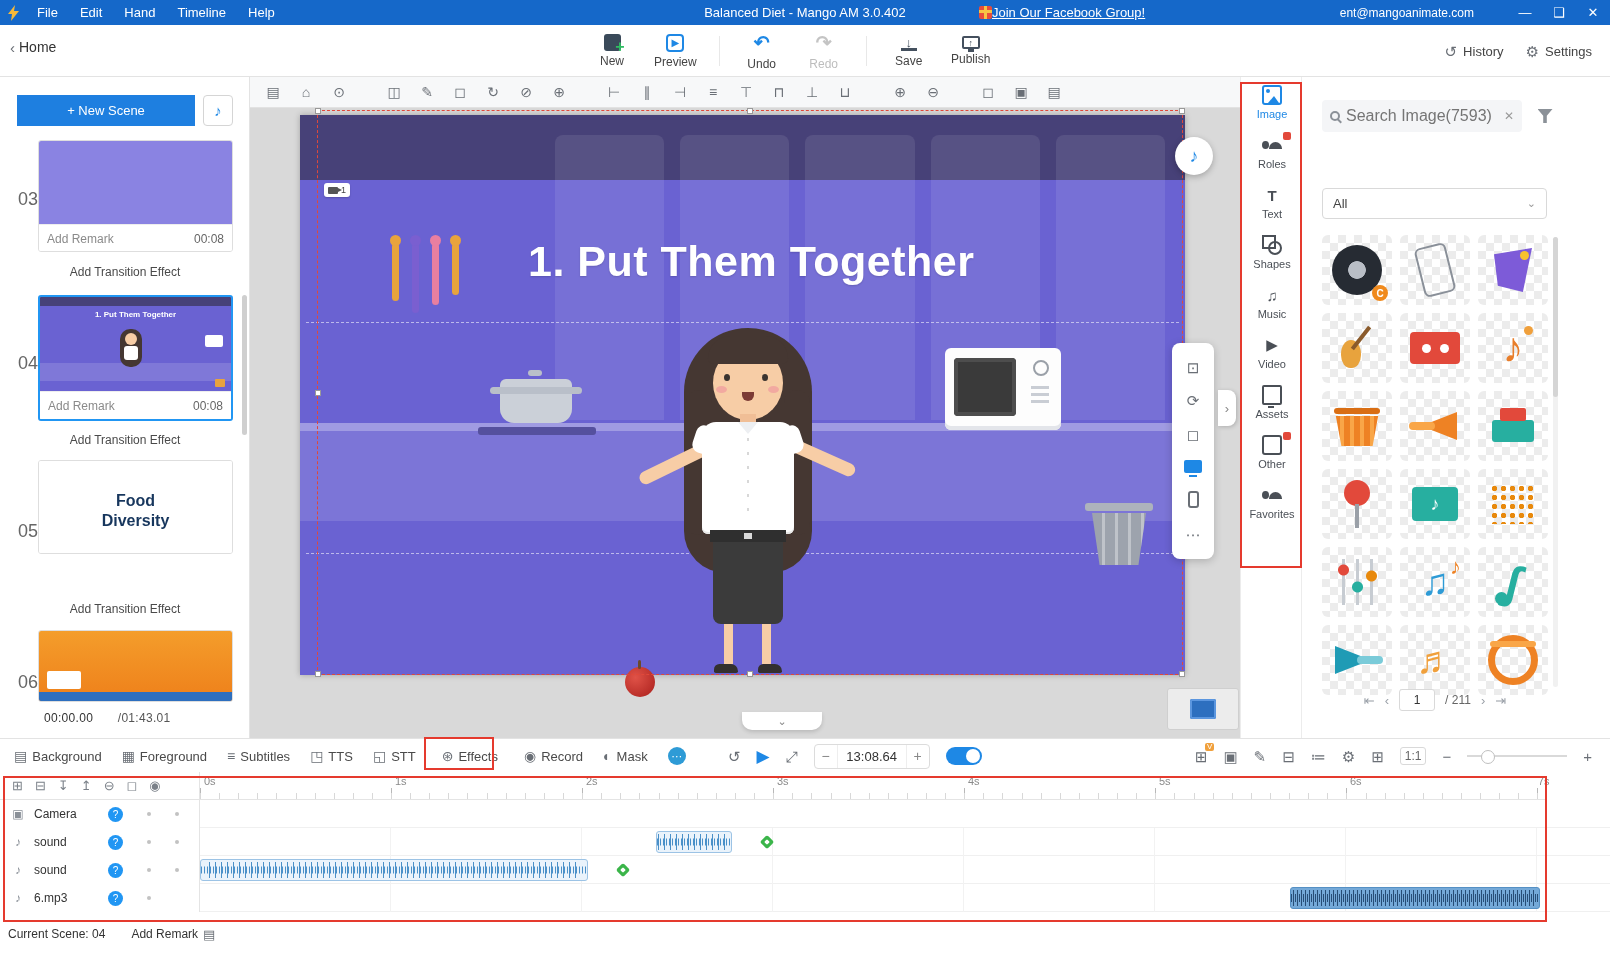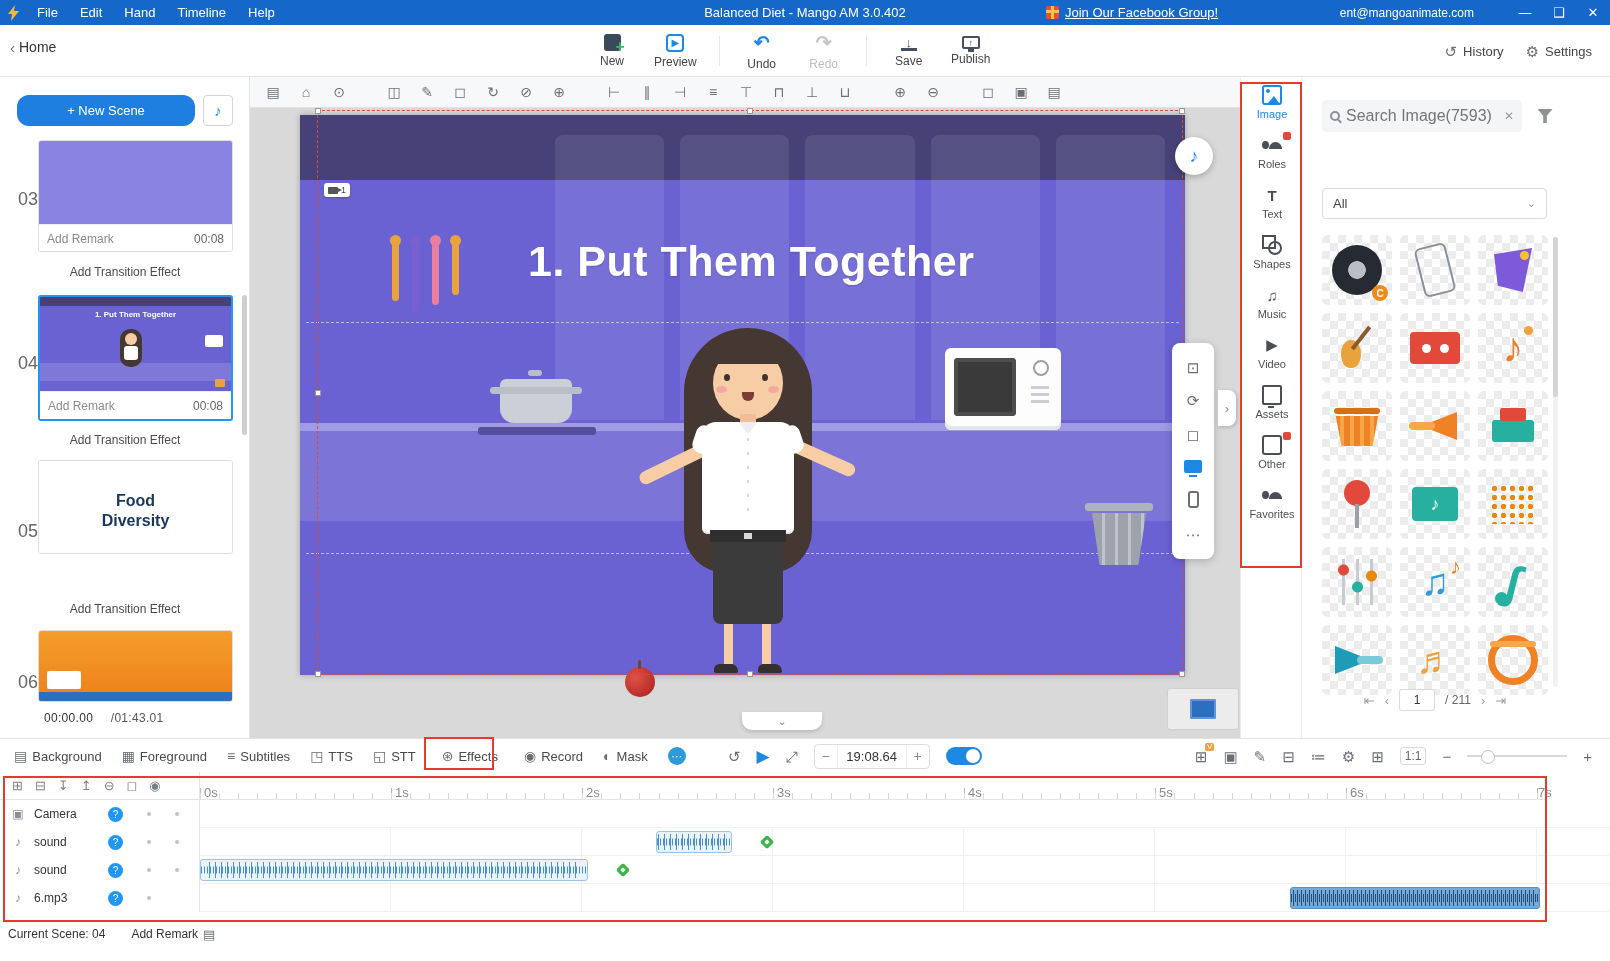--- a/index.html
+++ b/index.html
@@ -6,21 +6,21 @@
 html,body{width:1610px;height:961px}
 body{font-family:"Liberation Sans",sans-serif;font-size:13px;color:#333;background:#fff;overflow:hidden}
 .app{position:relative;width:1610px;height:961px;background:#fff;overflow:hidden}
 .ic{color:#6a6f76;font-size:15px;line-height:1;display:inline-flex;align-items:center;justify-content:center}
 
 
 .titlebar{position:absolute;left:0;top:0;width:1610px;height:25px;background:#1568C9;color:#fff;display:flex;align-items:center;z-index:5}
 .tb-logo{margin:0 6px 0 8px;display:flex}
 .menu-item{padding:0 11px;line-height:25px;font-size:13px;cursor:default}
 .tb-title{position:absolute;left:50%;transform:translateX(-50%);font-size:13px;white-space:nowrap}
-.tb-fb{position:absolute;left:1046px;display:flex;align-items:center;gap:6px}
+.tb-fb{position:absolute;left:979px;display:flex;align-items:center;}
 .gift{width:13px;height:13px;background:#E74C3C;border-radius:2px;background-image:linear-gradient(#F6C344,#F6C344),linear-gradient(#F6C344,#F6C344);background-size:13px 3px,3px 13px;background-position:0 4px,5px 0;background-repeat:no-repeat}
 .tb-fb a{color:#fff;text-decoration:underline;font-size:13px}
 .tb-account{position:absolute;right:136px;font-size:12px}
 .win-btns{position:absolute;right:0;top:0;height:25px;display:flex}
 .win-btn{width:34px;height:25px;display:flex;align-items:center;justify-content:center;font-size:13px;color:#fff}
 
 
 .toolbar{position:absolute;left:0;top:25px;width:1610px;height:52px;background:#fff;border-bottom:1px solid #E3E3E3}
 .tb-home{position:absolute;left:10px;top:14px;display:flex;align-items:center;gap:4px;font-size:14px;color:#333}
 .tb-center{position:absolute;left:592px;top:0;height:52px;display:flex;align-items:center;gap:22px}
@@ -34,21 +34,21 @@
 .ic-undo{color:#1E88E5;font-size:19px;font-weight:bold}
 .ic-redo{color:#C4C4C4;font-size:19px;font-weight:bold}
 .ic-save{width:16px;height:16px;border-bottom:3px solid #44505E;color:#44505E;font-size:13px;display:flex;align-items:flex-start;justify-content:center}
 .ic-publish{position:relative;width:18px;height:13px;border:2px solid #44505E;border-radius:2px;color:#44505E;font-size:9px;display:flex;align-items:center;justify-content:center}
 .ic-publish::after{content:"";position:absolute;left:4px;bottom:-5px;width:6px;height:3px;background:#44505E}
 .tb-right{position:absolute;right:18px;top:0;height:52px;display:flex;align-items:center;gap:22px}
 .tb-right .item{display:flex;align-items:center;gap:6px;font-size:13px;color:#444}
 
 
 .scene-panel{position:absolute;left:0;top:77px;width:250px;height:661px;background:#fff;border-right:1px solid #E3E3E3}
-.btn-new-scene{position:absolute;left:17px;top:18px;width:178px;height:31px;background:#1E7FE0;color:#fff;border:none;border-radius:12px;font-size:13px;font-family:inherit}
+.btn-new-scene{position:absolute;left:17px;top:18px;width:178px;height:31px;background:#1E7FE0;color:#fff;border:none;border-radius:0;font-size:13px;font-family:inherit}
 .btn-music{position:absolute;left:203px;top:18px;width:30px;height:31px;background:#fff;border:1px solid #D5D5D5;border-radius:4px;color:#1E88E5;font-size:15px;display:flex;align-items:center;justify-content:center}
 .scene-num{position:absolute;left:18px;font-size:18px;color:#666}
 .scene-card{position:absolute;left:38px;width:195px;background:#fff;border:1px solid #DEDEDE;border-radius:3px;overflow:hidden}
 .scene-card.selected{border:2px solid #2196F3}
 .thumb{width:100%;position:relative;overflow:hidden}
 .remark-row{height:28px;display:flex;align-items:center;justify-content:space-between;padding:0 8px;font-size:12px;color:#8a8a8a;background:#fff;border-top:1px solid #EEE}
 .remark-row .dur{color:#666}
 .transition-label{position:absolute;left:0;width:250px;text-align:center;font-size:12px;color:#4a4a4a}
 .mini-scene{background:#6A62D2;height:100%;position:relative}
 .mini-band{position:absolute;left:0;top:0;right:0;height:9px;background:#474178}
@@ -229,21 +229,21 @@
 .bb-right{position:absolute;right:18px;top:0;height:34px;display:flex;align-items:center;gap:16px}
 .vbadge{position:relative}
 .vbadge::after{content:"V";position:absolute;top:-6px;right:-7px;background:#F0A03C;color:#fff;font-size:8px;padding:0 2px;border-radius:2px}
 .ratio{font-size:12px;color:#666;border:1px solid #D9D9D9;border-radius:3px;padding:1px 4px}
 .zoom-slider{width:100px;height:2px;background:#D9D9D9;position:relative}
 .zoom-slider::after{content:"";position:absolute;left:14px;top:-5px;width:12px;height:12px;background:#fff;border:1px solid #BFBFBF;border-radius:50%}
 
 
 .timeline{position:absolute;left:0;top:772px;width:1610px;height:150px;background:#fff}
 .tl-ruler{position:absolute;left:200px;top:0;width:1345px;height:28px;border-bottom:1px solid #E4E4E4;background:repeating-linear-gradient(90deg,#D8D8D8 0 1px,transparent 1px 19.107px) left bottom/1345px 6px no-repeat,repeating-linear-gradient(90deg,#B8B8B8 0 1px,transparent 1px 191px) left bottom/1345px 11px no-repeat}
-.tl-ruler span{position:absolute;top:13px;font-size:13px;color:#8a8a8a}
+.tl-ruler span{position:absolute;top:3px;font-size:11px;color:#8a8a8a}
 .tl-tools{position:absolute;left:0;top:0;width:200px;height:28px;border-bottom:1px solid #E4E4E4;border-right:1px solid #E4E4E4;display:flex;align-items:center;gap:12px;padding-left:12px}
 .tl-tools .ic{font-size:13px;color:#7a8088}
 .tl-row{position:absolute;left:0;width:1610px;height:28px;border-bottom:1px solid #F0F0F0}
 .tl-label{position:absolute;left:0;top:0;width:200px;height:28px;border-right:1px solid #E4E4E4;display:flex;align-items:center;background:#fff}
 .tl-label .tic{width:16px;margin-left:10px;color:#8a9098;font-size:12px;text-align:center}
 .tl-label .tname{margin-left:8px;font-size:12px;color:#333;width:70px}
 .help-badge{width:15px;height:15px;border-radius:50%;background:#2196F3;color:#fff;font-size:10px;display:flex;align-items:center;justify-content:center;margin-left:4px}
 .dotc{width:4px;height:4px;border-radius:50%;background:#C2C2C2;margin-left:24px}
 .tl-lane{position:absolute;left:200px;top:0;width:1345px;height:28px;background:repeating-linear-gradient(90deg,transparent 0 190px,#F2F2F2 190px 191px)}
 .clip{position:absolute;top:3px;height:22px;border-radius:3px}
@@ -387,21 +387,21 @@
 
     <span class="scene-num" style="top:595px">06</span>
     <div class="scene-card" style="top:553px;height:72px">
       <div class="thumb" style="height:72px;background:linear-gradient(#F49D2B,#EE7F1A)">
         <div style="position:absolute;left:8px;bottom:14px;width:34px;height:18px;background:#fff;border-radius:2px"></div>
         <div style="position:absolute;left:0;right:0;bottom:0;height:11px;background:#2D6FBF"></div>
       </div>
     </div>
     <div class="panel-time">
       <span>00:00.00</span>
-      <span style="margin-left:14px;color:#555">/01:43.01</span>
+      <span style="margin-left:21px;color:#555">/01:43.01</span>
     </div>
     <div class="scene-scrollbar"></div>
   </div>
 
   <div class="canvas-area">
     <div class="canvas-toolbar">
       <span class="ic">▤</span>
       <span class="ic">⌂</span>
       <span class="ic">⊙</span>
       <span class="ic gap1">◫</span>
@@ -690,21 +690,21 @@
           <span>Mask</span>
         </span>
       <span class="more-circle">⋯</span>
     </div>
     <div class="bb-center">
       <span class="ic">↺</span>
       <span class="play-btn">▶</span>
       <span class="ic">⤢</span>
       <span class="time-ctrl">
         <span class="tbtn">−</span>
-        <span class="tval">19:08.64</span>
+        <span class="tval">13:08.64</span>
         <span class="tbtn">+</span>
       </span>
       <span class="toggle"></span>
     </div>
     <div class="bb-right">
       <span class="ic vbadge">⊞</span>
       <span class="ic">▣</span>
       <span class="ic">✎</span>
       <span class="ic">⊟</span>
       <span class="ic">≔</span>

